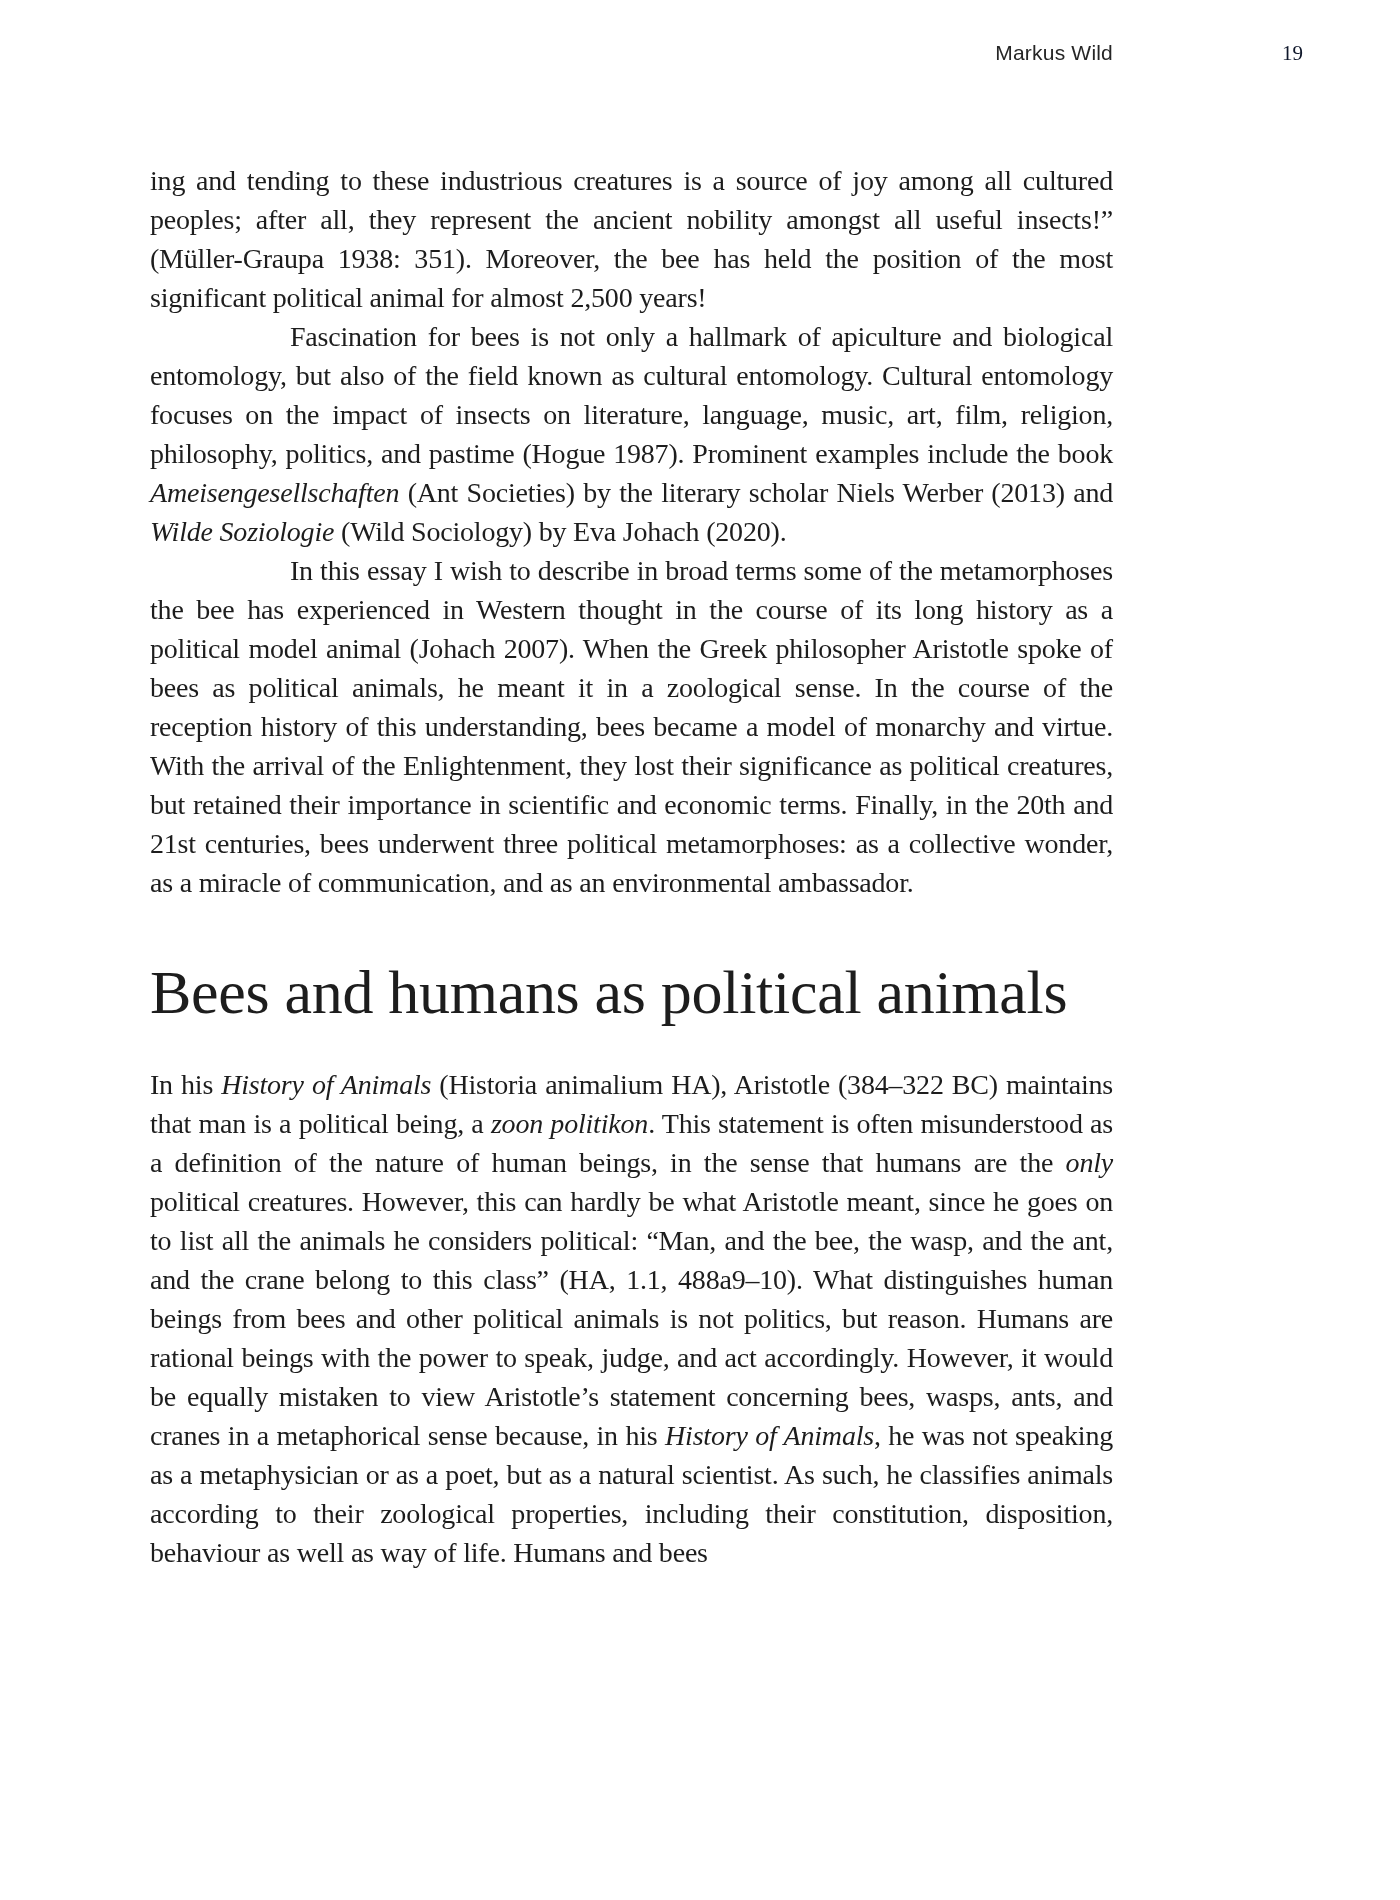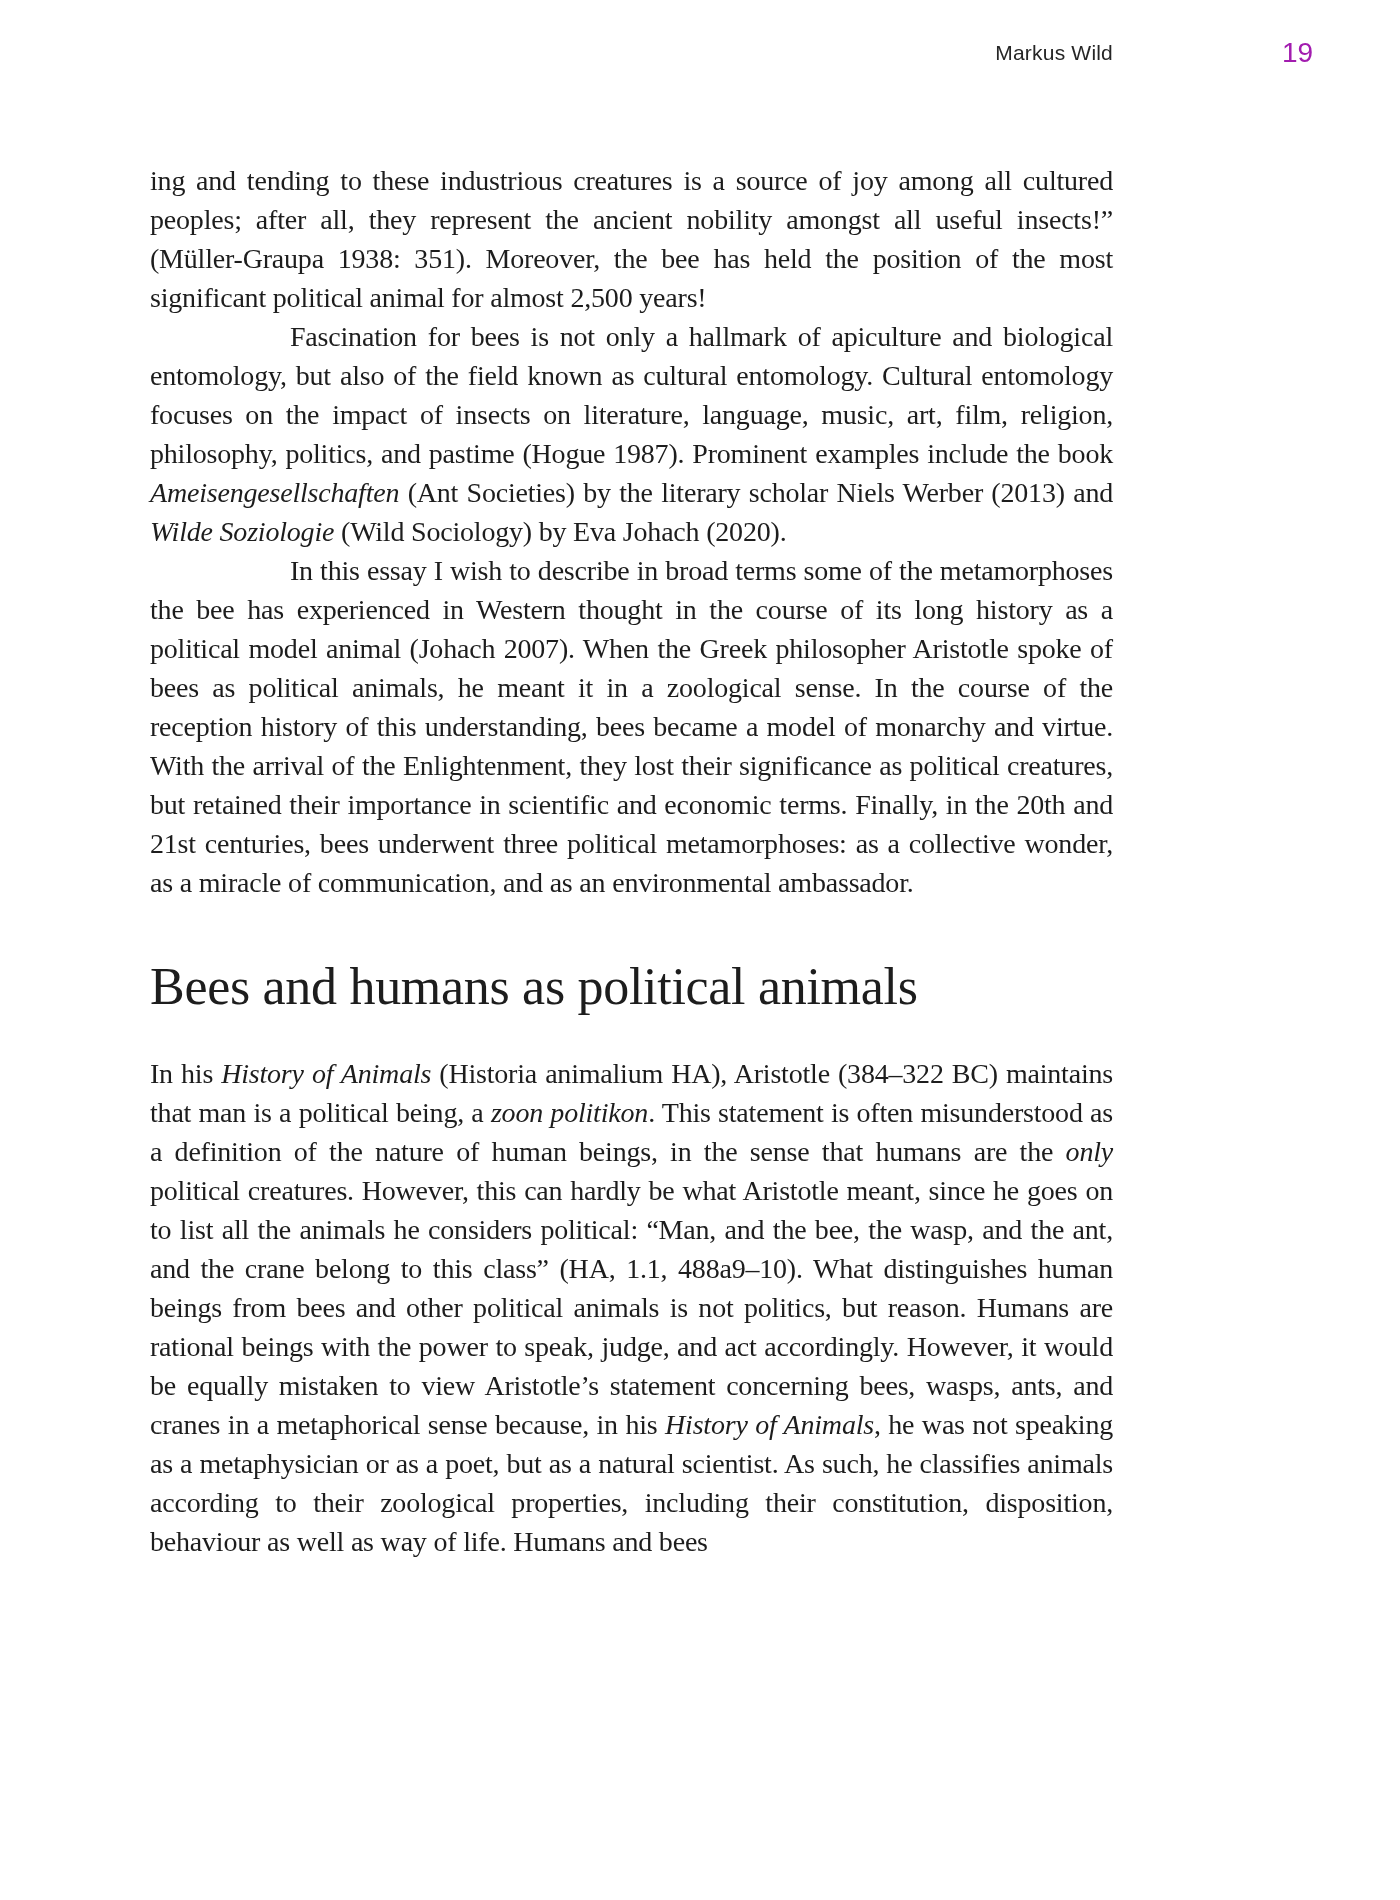--- a/index.html
+++ b/index.html
@@ -25,24 +25,24 @@
     font-family: "Liberation Sans", "DejaVu Sans", sans-serif;
     font-size: 21px;
     line-height: 24px;
     color: #262626;
     letter-spacing: 0.2px;
   }
   .page-number {
     position: absolute;
     top: 41px;
     left: 1282px;
-    font-family: Liberation Sans, sans-serif;
-    font-size: 28px;
+    font-family: Liberation Serif, serif;
+    font-size: 21px;
     line-height: 24px;
-    color: #a21caf;
+    color: #0f172a;
   }
   .text-column {
     position: absolute;
     top: 161px;
     left: 150px;
     width: 963px;
     color: #1d1d1d;
     font-size: 28px;
     line-height: 39px;
     text-align: justify;
@@ -53,21 +53,21 @@
     padding: 0;
     font-family: Liberation Serif, serif;
   }
   .text-column p.para-indent {
     text-indent: 140px;
   }
   .section-heading {
     margin: 56px 0 38px 0;
     padding: 0;
     font-weight: 400;
-    font-size: 52px;
+    font-size: 62px;
     line-height: 1.12;
     letter-spacing: -0.3px;
     color: #1d1d1d;
     text-align: left;
     font-family: "Liberation Serif", "DejaVu Serif", serif;
   }
   em {
     font-style: italic;
   }
 </style>

